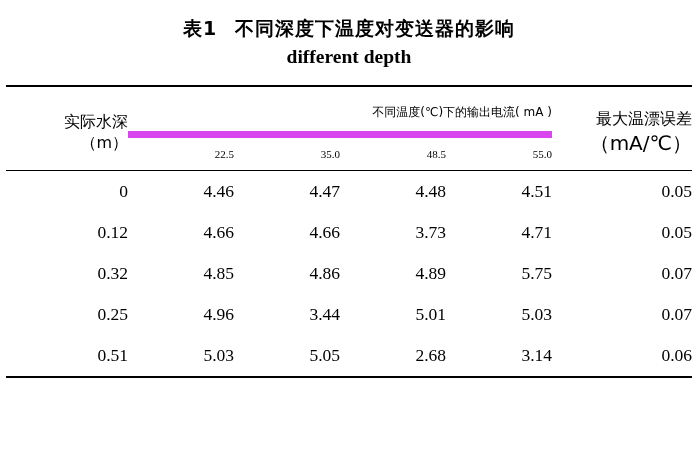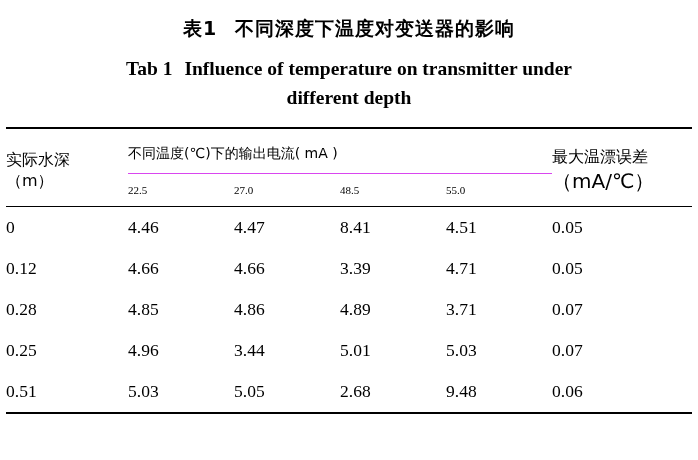--- a/index.html
+++ b/index.html
@@ -53,21 +53,21 @@
   }
 
   table.tbl {
     border-collapse: collapse;
     margin: 14px auto 0 auto;
     width: 650px;
     table-layout: fixed;
   }
   table.tbl td, table.tbl th {
     font-weight: normal;
-    text-align: left;
+    text-align: right;
     vertical-align: middle;
     padding: 0;
   }
   .rule-top td {
     border-top: 2px solid #000;
     height: 0;
     line-height: 0;
     font-size: 0;
   }
   .rule-mid td {
@@ -81,22 +81,22 @@
     height: 0;
     line-height: 0;
     font-size: 0;
   }
   .hdr-cn {
     font-family: "DejaVu Sans", sans-serif;
     font-size: 16px;
   }
   .hdr-group {
     font-family: "DejaVu Sans", sans-serif;
-    font-size: 14px;
-    border-bottom: 1px solid #d946ef;
+    font-size: 12px;
+    border-bottom: 7px solid #d946ef;
     padding-bottom: 2px !important;
   }
   .hdr-row1 td {
     height: 34px;
     padding-top: 8px !important;
   }
   .hdr-row2 td {
     height: 32px;
   }
   .hdr-sub {
@@ -118,23 +118,20 @@
 </style>
 </head>
 <body>
 
 <div class="page">
 
   <div class="caption caption-cn">
     <span class="cap-num">表1</span><span>不同深度下温度对变送器的影响</span>
   </div>
 
-  <div class="caption caption-en">
-    <span class="cap-num-en">Tab 1</span><span>Influence of temperature on transmitter under</span>
-  </div>
   <div class="caption caption-en-line2">different depth</div>
 
   <table class="tbl">
     <colgroup>
       <col class="col-depth">
       <col class="col-t">
       <col class="col-t">
       <col class="col-t">
       <col class="col-t">
       <col class="col-last">
@@ -152,71 +149,71 @@
       </td>
       <td colspan="4" class="hdr-group">不同温度(℃)下的输出电流( mA )</td>
       <td rowspan="2" class="hdr-cn">
         <div>最大温漂误差</div>
         <div class="unit-cn">（mA/℃）</div>
       </td>
     </tr>
 
     <tr class="hdr-row2">
       <td class="hdr-sub">22.5</td>
-      <td class="hdr-sub">27.0</td>
+      <td class="hdr-sub">35.0</td>
       <td class="hdr-sub">48.5</td>
       <td class="hdr-sub">55.0</td>
     </tr>
 
     <tr class="rule-mid">
       <td colspan="6"></td>
     </tr>
 
     <tr class="body-row">
       <td>0</td>
       <td>4.46</td>
       <td>4.47</td>
-      <td>8.41</td>
+      <td>4.48</td>
       <td>4.51</td>
       <td>0.05</td>
     </tr>
 
     <tr class="body-row">
       <td>0.12</td>
       <td>4.66</td>
       <td>4.66</td>
-      <td>3.39</td>
+      <td>3.73</td>
       <td>4.71</td>
       <td>0.05</td>
     </tr>
 
     <tr class="body-row">
-      <td>0.28</td>
+      <td>0.32</td>
       <td>4.85</td>
       <td>4.86</td>
       <td>4.89</td>
-      <td>3.71</td>
+      <td>5.75</td>
       <td>0.07</td>
     </tr>
 
     <tr class="body-row">
       <td>0.25</td>
       <td>4.96</td>
       <td>3.44</td>
       <td>5.01</td>
       <td>5.03</td>
       <td>0.07</td>
     </tr>
 
     <tr class="body-row">
       <td>0.51</td>
       <td>5.03</td>
       <td>5.05</td>
       <td>2.68</td>
-      <td>9.48</td>
+      <td>3.14</td>
       <td>0.06</td>
     </tr>
 
     <tr class="rule-bottom">
       <td colspan="6"></td>
     </tr>
   </tbody>
     </table>
 
 </div>

